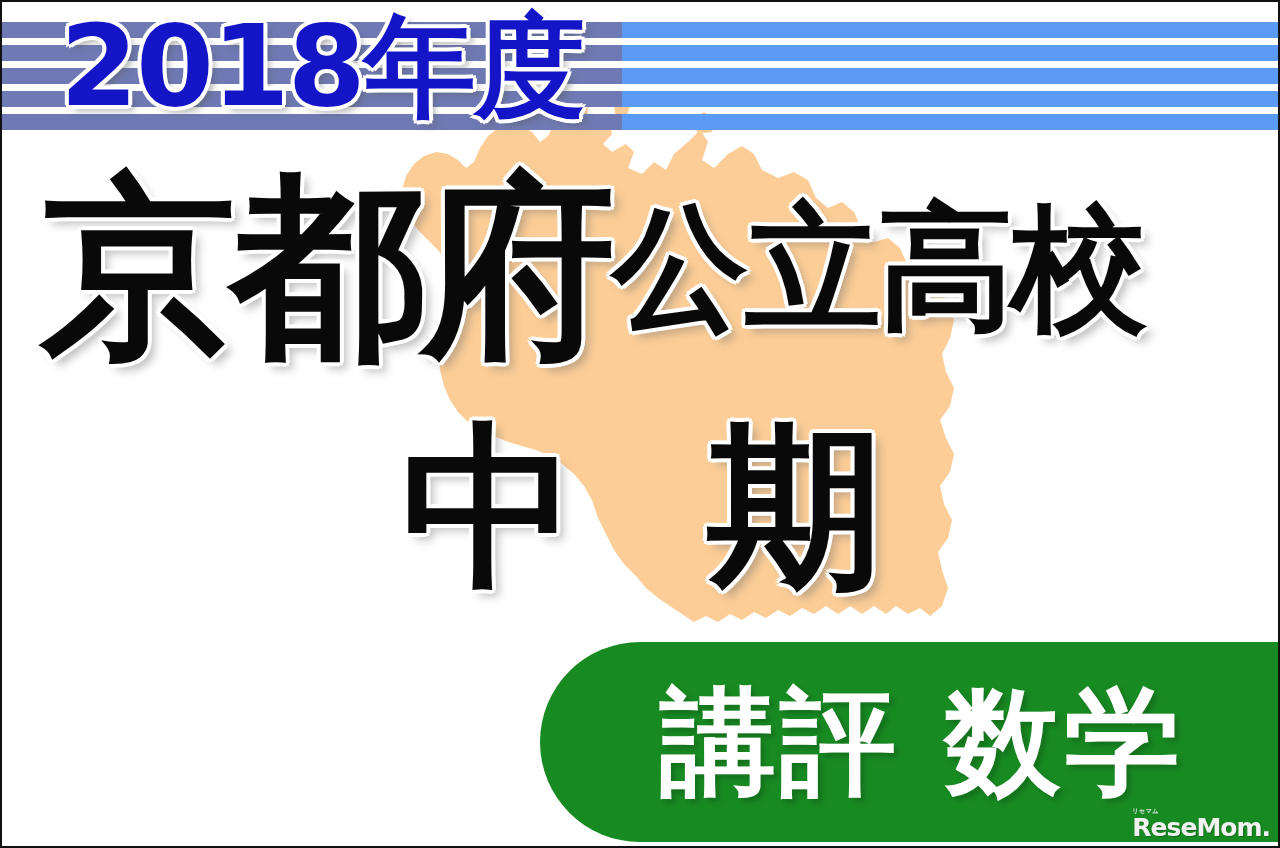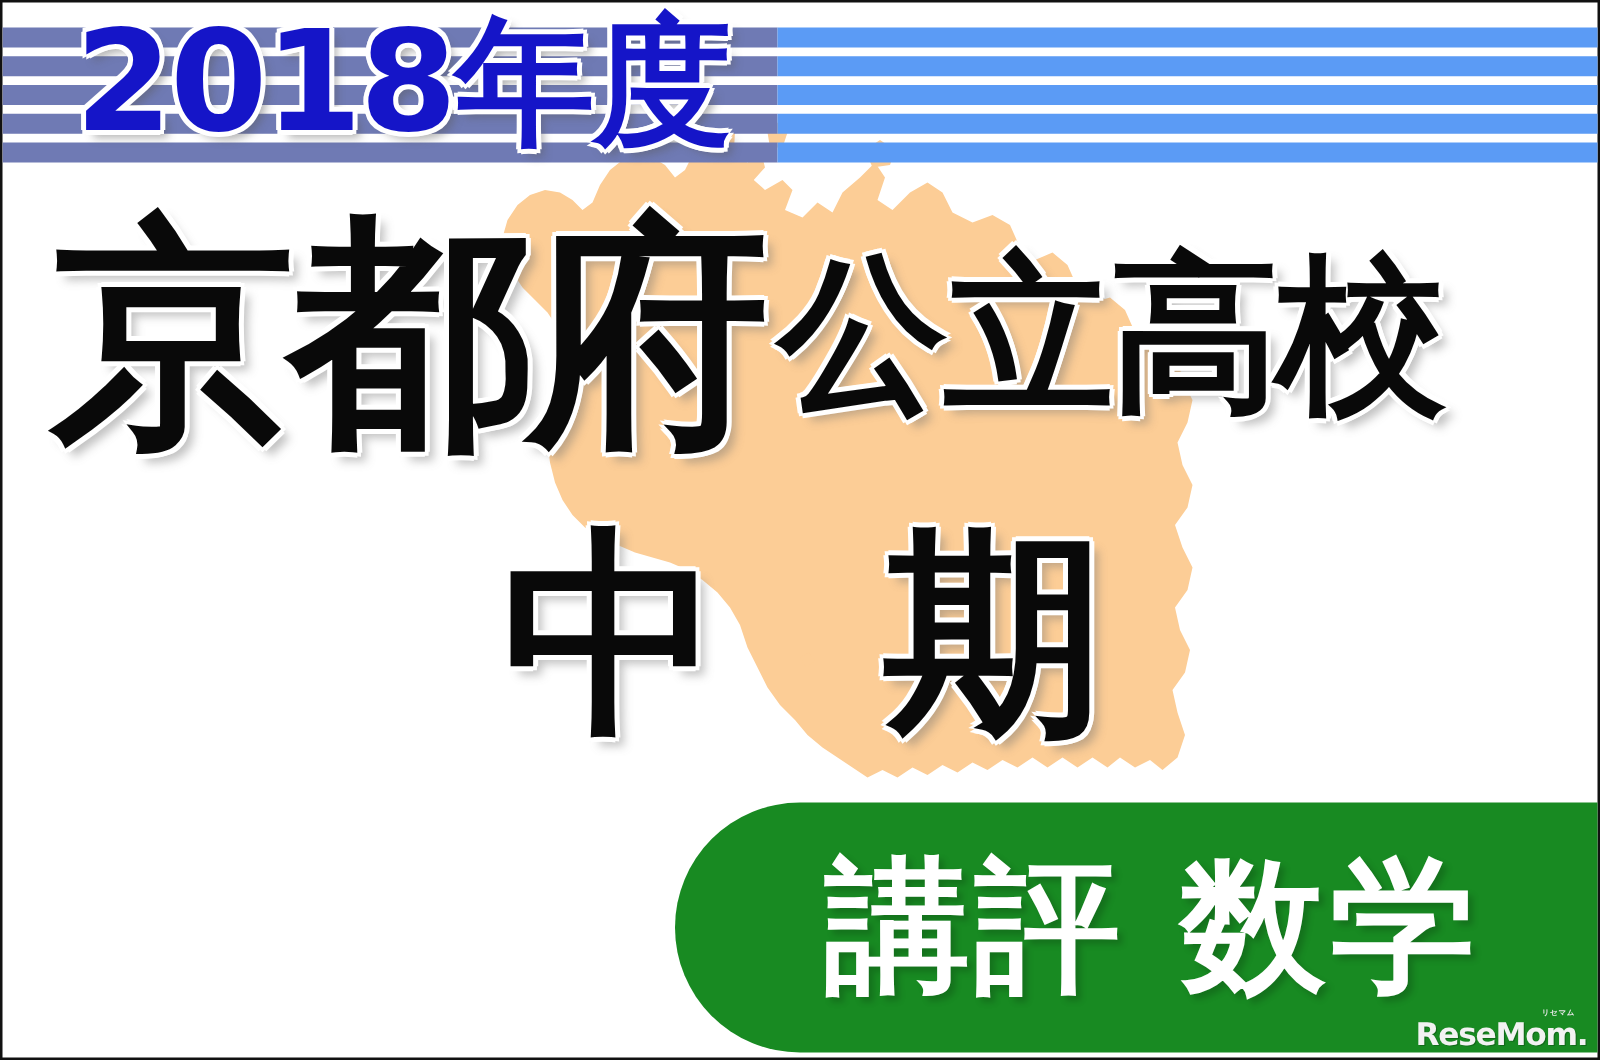--- a/index.html
+++ b/index.html
@@ -93,21 +93,21 @@
       -4px  0   0 #fff,  4px  0   0 #fff,
        0   -4px 0 #fff,  0    4px 0 #fff,
        7px  7px 8px rgba(110,110,110,.42);
   }
   .t-sub{
     font-size:136px;
     line-height:1;
     font-weight:700;
     color:#090909;
     letter-spacing:-3px;
-    margin-left:12px;
+    margin-left:2px;
     text-shadow:
       -3px -3px 0 #fff,  3px -3px 0 #fff,
       -3px  3px 0 #fff,  3px  3px 0 #fff,
       -4px  0   0 #fff,  4px  0   0 #fff,
        0   -4px 0 #fff,  0    4px 0 #fff,
        7px  7px 8px rgba(110,110,110,.42);
   }
 
   .term{
     position:absolute;
@@ -149,21 +149,21 @@
     letter-spacing:4px;
     white-space:nowrap;
     text-shadow:4px 4px 5px rgba(0,0,0,.18);
   }
 
   
   #watermark{
     position:absolute;
     z-index:5;
     right:8px;bottom:6px;
-    text-align:right;
+    text-align:left;
     line-height:1;
   }
   .wm-kicker{
     display:block;
     font-size:6px;
     font-weight:700;
     color:#e9e9e9;
     letter-spacing:.5px;
     margin-right:10px;
     margin-bottom:1px;

